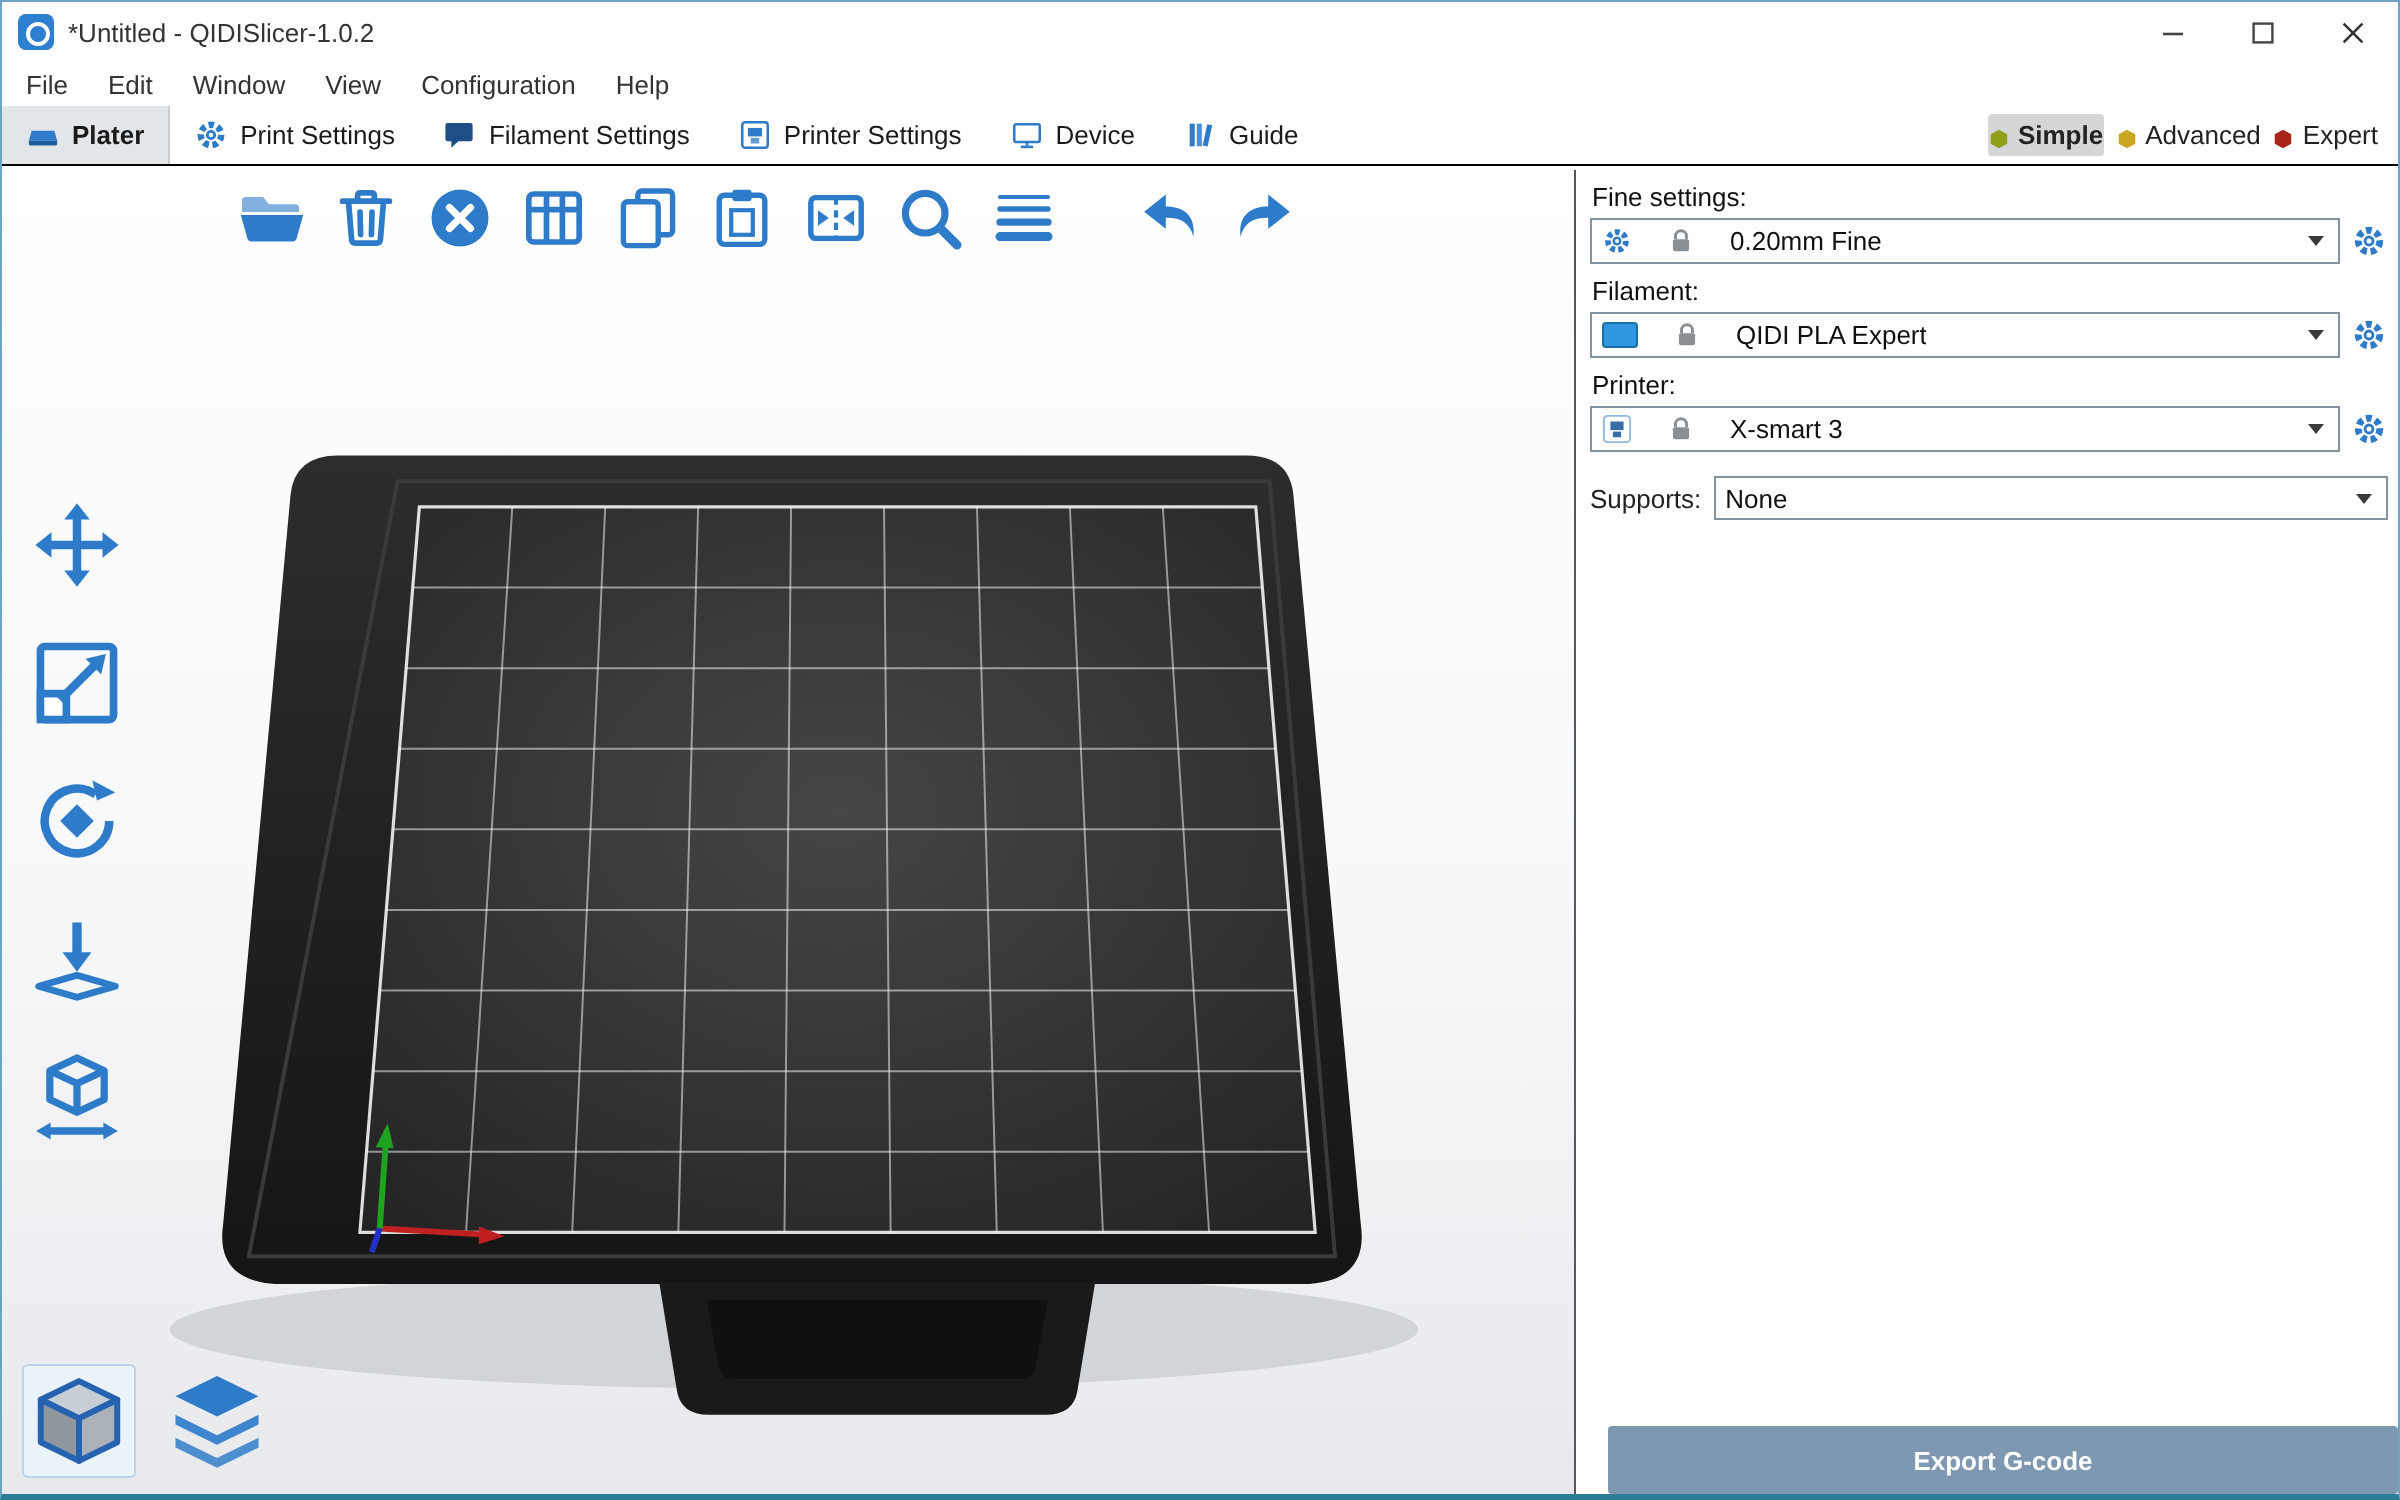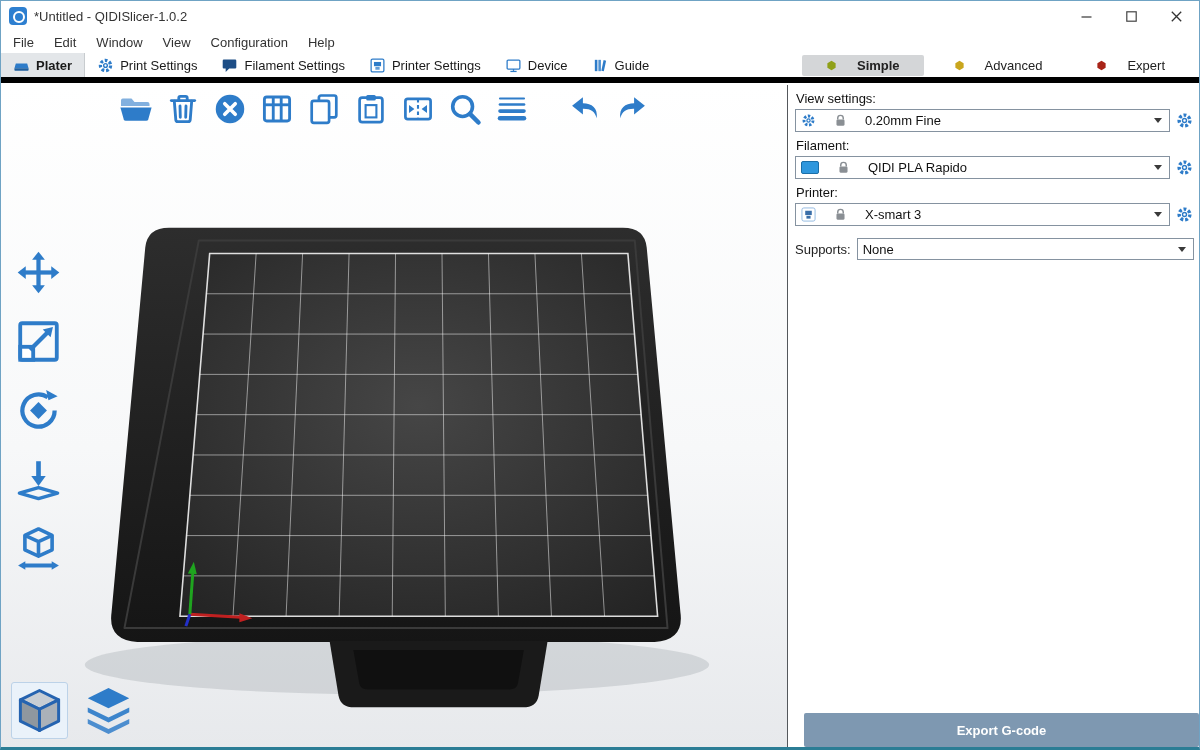--- a/index.html
+++ b/index.html
@@ -16,26 +16,26 @@
   .title-text { margin-left:7px; color:#333; }
   .win-controls { margin-left:auto; display:flex; height:30px; }
   .win-btn { width:45px; height:30px; border:none; background:none; display:flex; align-items:center; justify-content:center; color:#444; cursor:pointer; }
   .win-btn svg { width:11px; height:11px; }
 
   
   .menubar { height:22px; display:flex; align-items:center; padding-left:2px; background:#fff; }
   .menu-item { padding:2px 10px; color:#333; cursor:default; }
 
   
-  .tabbar { height:30px; display:flex; align-items:stretch; background:#fff; border-bottom:6px solid #000000; }
+  .tabbar { height:30px; display:flex; align-items:stretch; background:#fff; border-bottom:1px solid #000000; }
   .tab { display:flex; align-items:center; gap:6px; padding:0 12px; color:#1a1a1a; cursor:pointer; white-space:nowrap; }
   .tab svg { width:17px; height:17px; }
   .tab.active { background:#e3e6e9; border-right:1px solid #c8cccf; font-weight:700; }
   .modes { margin-left:auto; display:flex; align-items:center; gap:6px; padding-right:10px; }
-  .mode { display:flex; align-items:center; gap:20px; padding:3px 24px; border-radius:2px; cursor:pointer; }
+  .mode { display:flex; align-items:flex-end; gap:4px; padding:3px 0; border-radius:2px; cursor:pointer; }
   .mode.active { background:#d4d6d8; font-weight:700; }
   .mode svg { width:11px; height:11px; }
 
   
   .main { position:absolute; top:84px; left:0; right:0; bottom:0; display:flex; }
   .viewport { position:relative; width:786px; height:100%; overflow:hidden;
               background:linear-gradient(180deg,#ffffff 0%, #f7f8f9 55%, #e7e9ec 100%); }
   .scene { position:absolute; inset:0; width:100%; height:100%; }
 
   .top-toolbar { position:absolute; top:5px; left:116px; display:flex; align-items:center; gap:9px; z-index:3; }
@@ -387,21 +387,21 @@
               <path d="M2.6,10.6 L12,15.2 21.4,10.6 21.4,12.8 12,17.4 2.6,12.8 Z" opacity=".92"></path>
               <path d="M2.6,15.8 L12,20.4 21.4,15.8 21.4,18 12,22.6 2.6,18 Z" opacity=".84"></path>
             </g>
           </svg>
         </button>
       </div>
     </div>
 
     <div class="sidebar">
 
-      <div class="sb-label">View settings:</div>
+      <div class="sb-label">Fine settings:</div>
       <div class="combo-row">
         <div class="combo">
           <span class="ci">
             <svg width="15" height="15" viewBox="0 0 24 24">
                 <circle cx="12" cy="12" r="7.2" stroke="#2e7cc9" stroke-width="4.6" stroke-dasharray="3.8 2.6" fill="none"></circle>
                 <circle cx="12" cy="12" r="2.6" stroke="#2e7cc9" stroke-width="2" fill="none"></circle>
               </svg>
           </span>
           <span class="ci">
             <svg width="11" height="13" viewBox="0 0 12 14">
@@ -427,21 +427,21 @@
             <svg width="18" height="13" viewBox="0 0 18 13">
                 <rect x="0.5" y="0.5" width="17" height="12" rx="1.5" stroke="#1b6fa8" fill="#2f97dd"></rect>
               </svg>
           </span>
           <span class="ci">
             <svg width="11" height="13" viewBox="0 0 12 14">
                 <path d="M3,6 V4.4 a3,3 0 0 1 6,0 V6" fill="none" stroke="#8a8f94" stroke-width="1.6"></path>
                 <rect x="1.6" y="6" width="8.8" height="6.6" rx="1.2" fill="#8a8f94"></rect>
               </svg>
           </span>
-          <span class="combo-text">QIDI PLA Rapido</span>
+          <span class="combo-text">QIDI PLA Expert</span>
           <span class="chev"></span>
         </div>
         <button class="gear-btn">
           <svg viewBox="0 0 24 24">
               <circle cx="12" cy="12" r="7.6" stroke="#2e7cc9" stroke-width="4.8" stroke-dasharray="4 2.7" fill="none"></circle>
               <circle cx="12" cy="12" r="2.8" stroke="#2e7cc9" stroke-width="2" fill="none"></circle>
             </svg>
         </button>
       </div>
 

